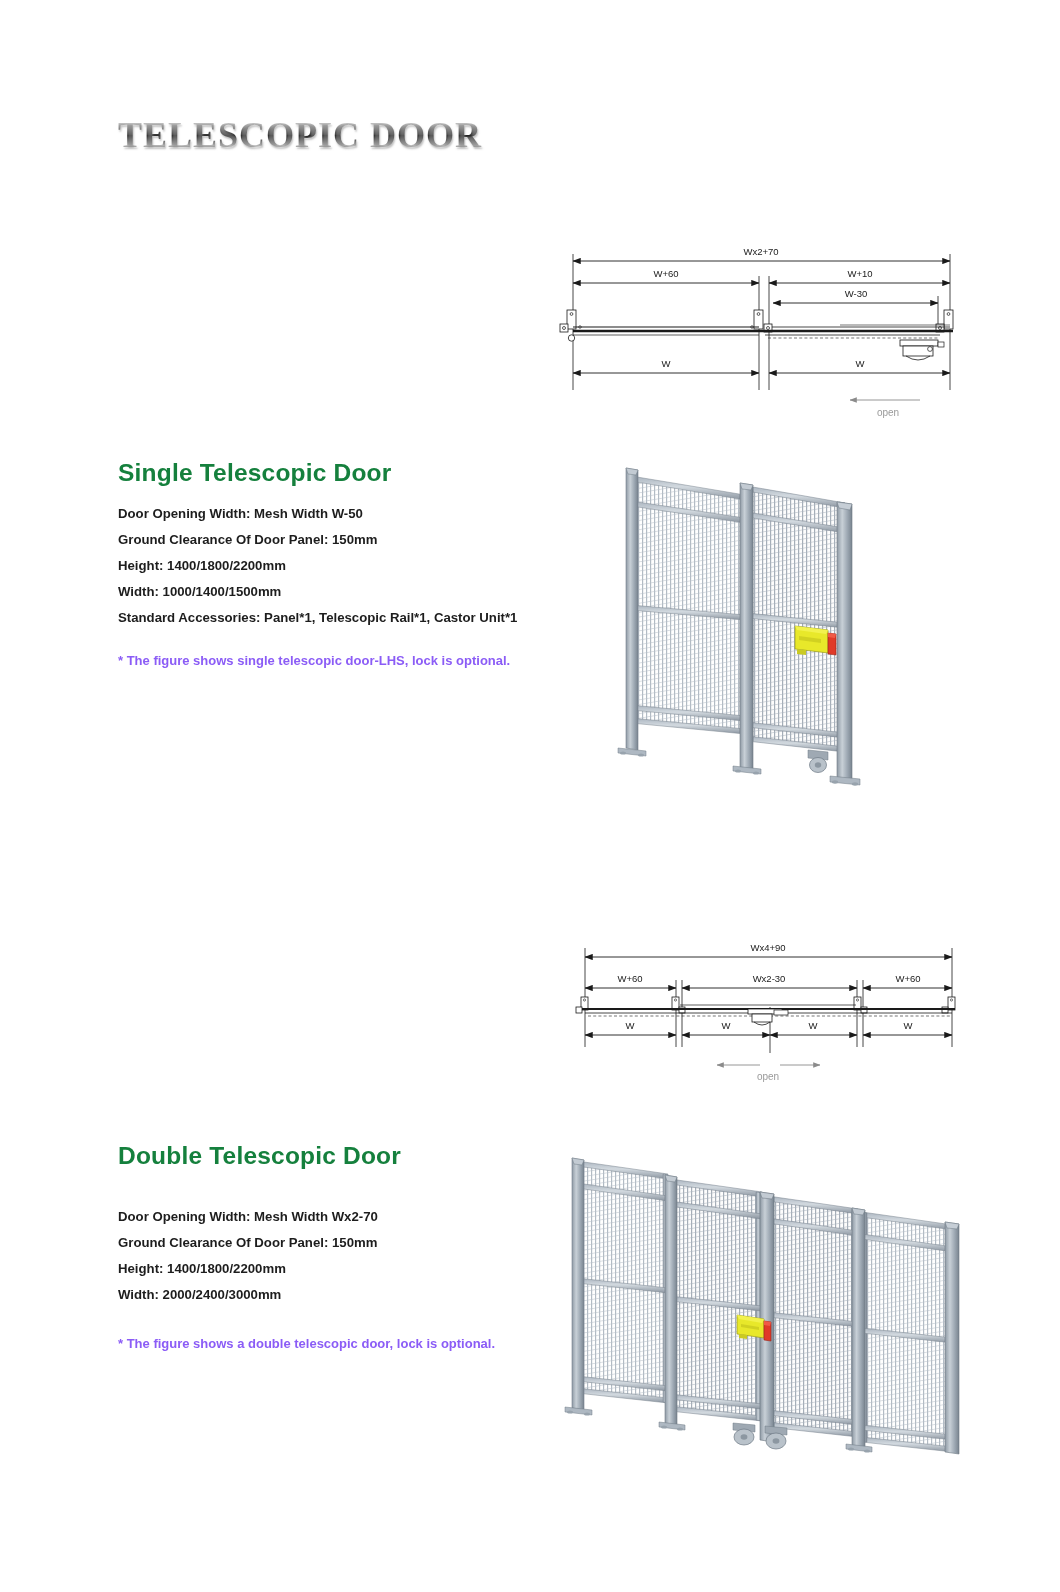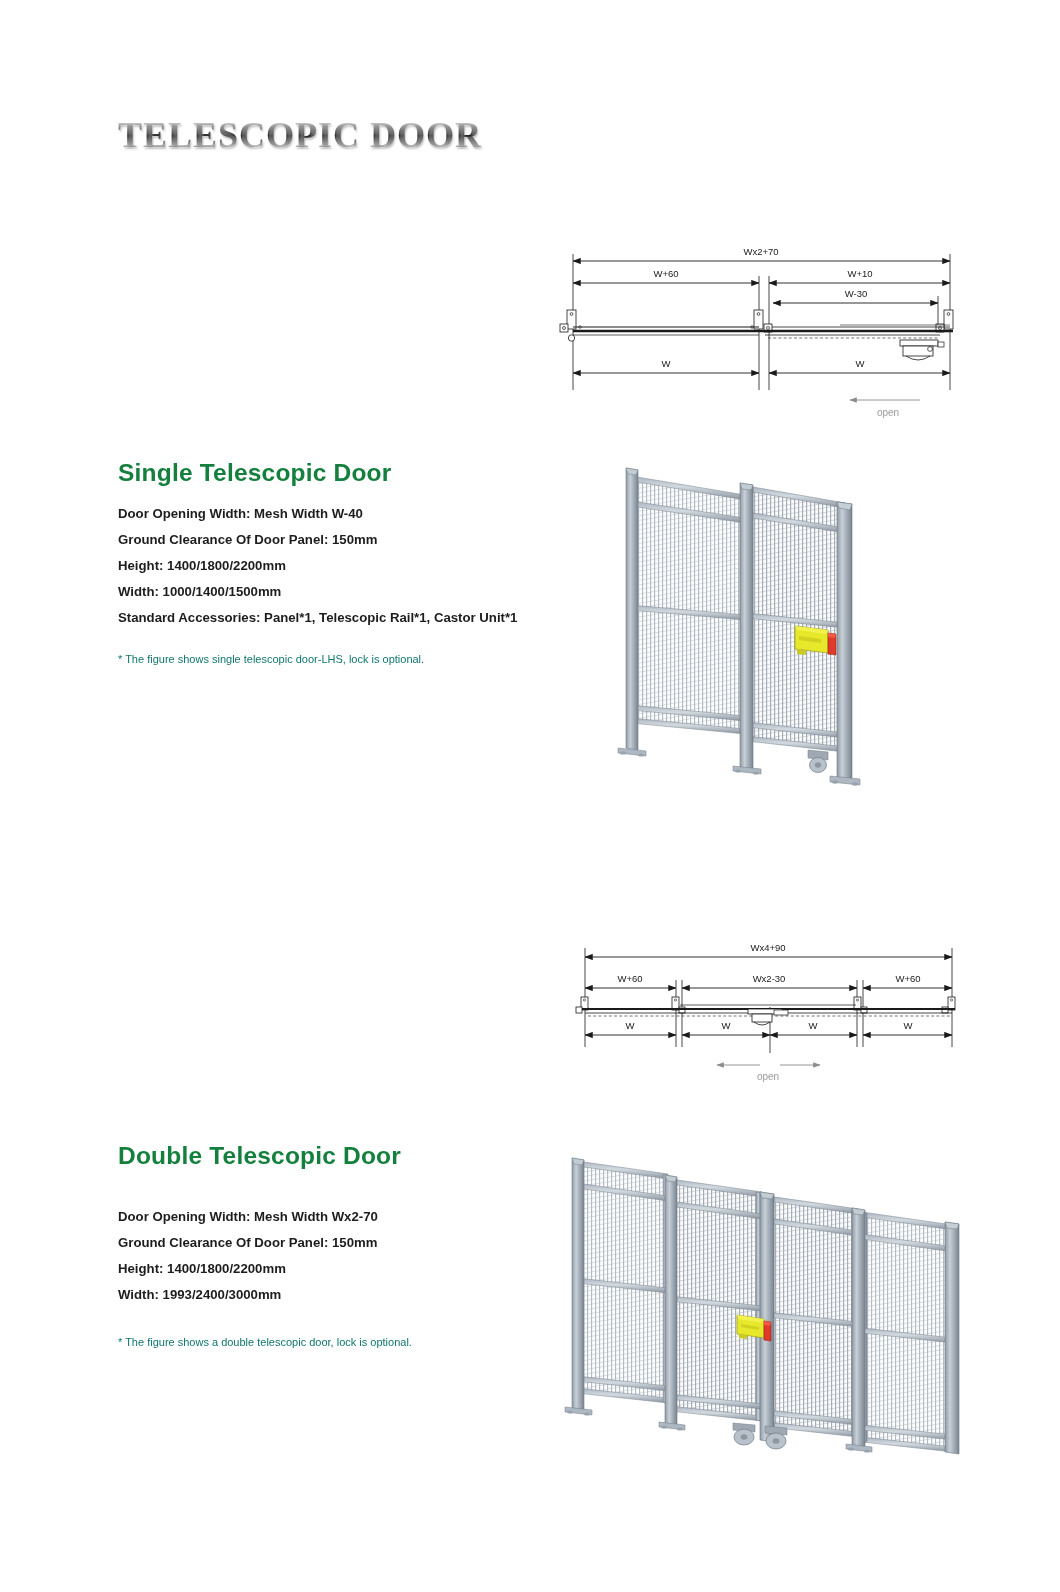--- a/index.html
+++ b/index.html
@@ -53,23 +53,23 @@
     position: absolute;
     font-size: 13.2px;
     font-weight: 700;
     color: #1d1d1d;
     line-height: 26px;
     white-space: nowrap;
   }
   .spec-list div { white-space: nowrap; }
   .note {
     position: absolute;
-    font-size: 11px;
-    font-weight: 400;
-    color: #0f766e;
+    font-size: 13px;
+    font-weight: 700;
+    color: #8b5cf6;
     white-space: nowrap;
   }
 
   
   .tech-drawing { position: absolute; }
 
   
   .render { position: absolute; }
 </style>
 </head>
@@ -159,21 +159,21 @@
   <line x1="229" y1="145" x2="410" y2="145" stroke="#1a1a1a" stroke-width="0.9" marker-start="url(#ahL)" marker-end="url(#ahR)"></line>
   <text x="320" y="139" text-anchor="middle" font-family="Liberation Sans, sans-serif" font-size="9.5" fill="#1a1a1a">W</text>
 
   <line x1="310" y1="172" x2="380" y2="172" stroke="#8b8b8b" stroke-width="0.9" marker-start="url(#ahLg)"></line>
   <text x="348" y="188" text-anchor="middle" font-family="Liberation Sans, sans-serif" font-size="10" fill="#9a9a9a">open</text>
 </svg>
 
 <div class="sect-heading" style="left:118px; top:459px;">Single Telescopic Door</div>
 
 <div class="spec-list" style="left:118px; top:501px;">
-  <div>Door Opening Width: Mesh Width W-40</div>
+  <div>Door Opening Width: Mesh Width W-50</div>
   <div>Ground Clearance Of Door Panel: 150mm</div>
   <div>Height: 1400/1800/2200mm</div>
   <div>Width: 1000/1400/1500mm</div>
   <div>Standard Accessories: Panel*1, Telescopic Rail*1, Castor Unit*1</div>
 </div>
 
 <div class="note" style="left:118px; top:653px;">* The figure shows single telescopic door-LHS, lock is optional.</div>
 
 <svg class="render" style="left:590px; top:450px;" width="272" height="345" viewBox="0 0 272 345">
   <defs>
@@ -348,21 +348,21 @@
   <line x1="228" y1="140" x2="268" y2="140" stroke="#8b8b8b" stroke-width="0.9" marker-end="url(#bhRg)"></line>
   <text x="216" y="155" text-anchor="middle" font-family="Liberation Sans, sans-serif" font-size="10" fill="#9a9a9a">open</text>
 </svg>
 
 <div class="sect-heading" style="left:118px; top:1142px;">Double Telescopic Door</div>
 
 <div class="spec-list" style="left:118px; top:1184px;margin-top:20px;">
   <div>Door Opening Width: Mesh Width Wx2-70</div>
   <div>Ground Clearance Of Door Panel: 150mm</div>
   <div>Height: 1400/1800/2200mm</div>
-  <div>Width: 1993/2400/3000mm</div>
+  <div>Width: 2000/2400/3000mm</div>
 </div>
 
 <div class="note" style="left:118px; top:1336px;">* The figure shows a double telescopic door, lock is optional.</div>
 
 <svg class="render" style="left:555px; top:1130px;" width="425" height="325" viewBox="0 0 425 325">
   <defs>
     <pattern id="meshC" width="4.0" height="4.6" patternUnits="userSpaceOnUse" patternTransform="skewY(-9)">
       <rect width="4.0" height="4.6" fill="#ffffff"></rect>
       <path d="M0.55,0 L0.55,4.6" stroke="#9aa6b2" stroke-width="0.85"></path>
       <path d="M0,0.5 L4.0,0.5" stroke="#b6c0ca" stroke-width="0.5"></path>

